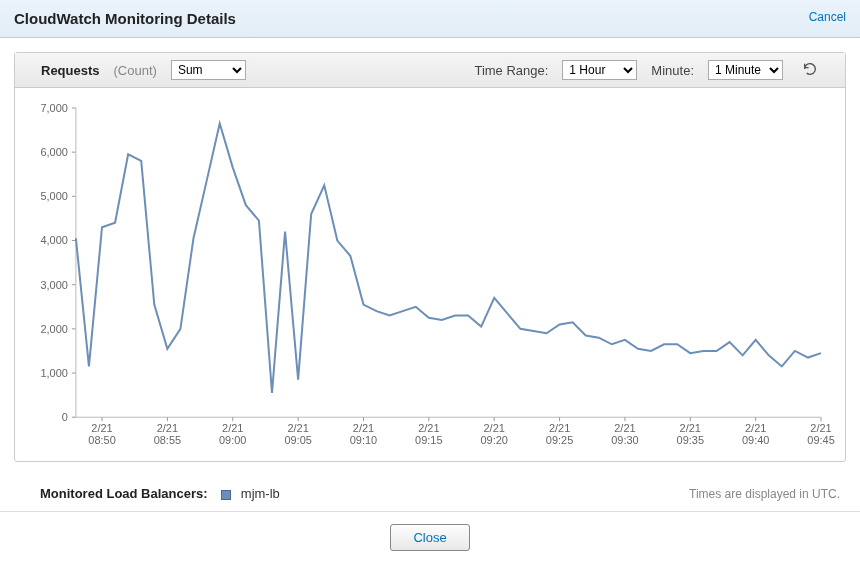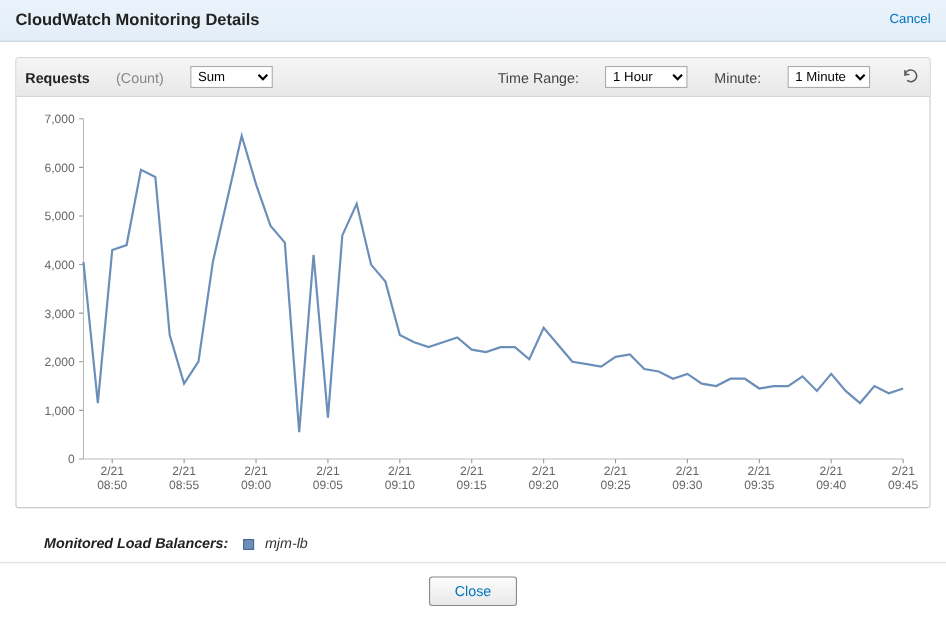--- a/index.html
+++ b/index.html
@@ -31,24 +31,24 @@
   }
   .panel {
     margin: 14px;
     border: 1px solid #ccc;
     border-radius: 3px;
     background: #fff;
   }
   .panel-header {
     background: linear-gradient(#f5f5f5, #e8e8e8);
     border-bottom: 1px solid #ccc;
-    padding: 7px 8px;
+    padding: 7px 26px;
     display: flex;
     align-items: center;
-    gap: 24px;
+    gap: 14px;
     font-size: 13px;
   }
   .panel-header .metric-name { font-weight: bold; color:#222; }
   .panel-header .metric-unit { color:#888;text-align:right; }
   .panel-header .spacer { flex: 1; }
   .panel-header label { color:#444; }
   select {
     font-size: 12px;
     padding: 1px 2px;
     border: 1px solid #aaa;
@@ -67,21 +67,20 @@
   }
   svg.chart { display:block; width:100%; }
   .chart .series-line { fill:none; stroke:#6b8fb8; stroke-width:2; }
   .footer-row {
     display:flex;
     justify-content: space-between;
     align-items:center;
     padding: 10px 20px 10px 40px;
     font-size: 13px;
     border-bottom: 1px solid #ddd;
-    font-style: italic;
   }
   .footer-row .lb-label { font-weight:bold; color:#222; }
   .footer-row .swatch {
     display:inline-block; width:10px; height:10px;
     background:#6b8fb8; border:1px solid #4a6a92;
     margin: 0 6px 0 10px; vertical-align: middle;
   }
   .footer-row .tz { color:#888; font-size:12px; }
   .button-row {
     display:flex;
@@ -190,17 +189,18 @@
       </svg>
   </div>
 </div>
 
 <div class="footer-row">
   <div>
     <span class="lb-label">Monitored Load Balancers:</span>
     <span class="swatch"></span>
     <span>mjm-lb</span>
   </div>
+  <div class="tz">Times are displayed in UTC.</div>
 </div>
 
 <div class="button-row">
   <button class="close-btn">Close</button>
 </div>
 
 </body></html>

